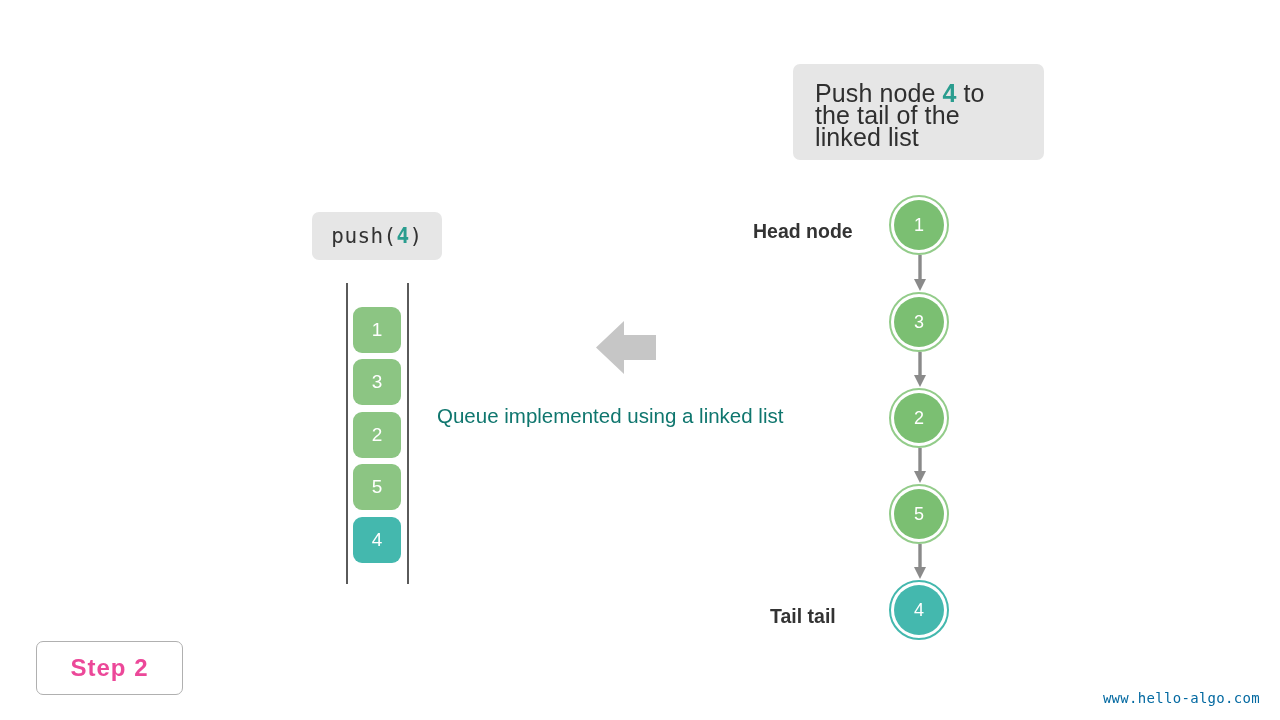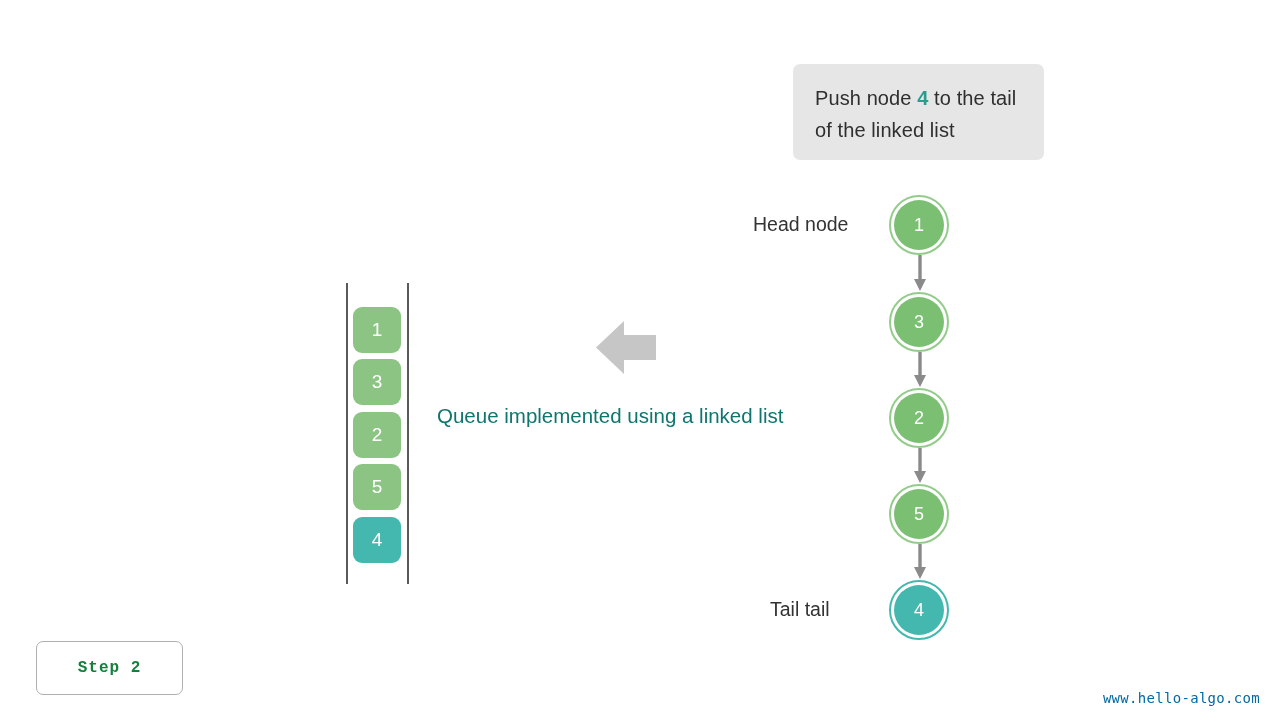--- a/index.html
+++ b/index.html
@@ -27,22 +27,22 @@
     left: 793px;
     top: 64px;
     width: 251px;
     height: 96px;
     background: #e6e6e6;
     border-radius: 7px;
     box-sizing: border-box;
     padding: 18px 22px 0 22px;
   }
   .callout-text {
-    font-size: 20px;
-    line-height: 32px;
+    font-size: 25px;
+    line-height: 22px;
     color: #2f2f2f;
     letter-spacing: 0.1px;
   }
   .hl-teal {
     color: #2a9d8f;
     font-weight: bold;
   }
 
   
   .push-box {
@@ -159,46 +159,47 @@
   .link-arrow {
     position: absolute;
     left: 52px;
     width: 16px;
   }
 
   
   .node-label {
     position: absolute;
     font-size: 19.5px;
-    font-weight: normal;
+    font-weight: bold;
     color: #333333;
     white-space: nowrap;
+    margin-top: 7px;
   }
   .label-head { left: 753px; top: 213px; }
   .label-tail { left: 770px; top: 598px; }
 
   
   .step-badge {
     position: absolute;
     left: 36px;
     top: 641px;
     width: 145px;
     height: 52px;
     background: #ffffff;
     border: 1.5px solid #b0b0b0;
     border-radius: 7px;
     display: flex;
     align-items: center;
     justify-content: center;
   }
   .step-text {
-    font-family: Liberation Mono, monospace;
-    font-size: 16px;
+    font-family: Liberation Sans, sans-serif;
+    font-size: 24px;
     font-weight: bold;
-    color: #15803d;
+    color: #ec4899;
     letter-spacing: 1px;
   }
 
   
   .watermark {
     position: absolute;
     right: 20px;
     bottom: 14px;
     font-family: "DejaVu Sans Mono", monospace;
     font-size: 14px;
@@ -208,20 +209,23 @@
 </style>
 </head>
 <body>
 
 <div class="stage">
 
   <div class="callout">
     <div class="callout-text"><span>Push node </span><span class="hl-teal">4</span><span> to the tail of the linked list</span></div>
   </div>
 
+  <div class="push-box">
+    <div class="push-text"><span>push(</span><span class="hl-teal">4</span><span>)</span></div>
+  </div>
 
   <div class="queue">
     <div class="rail rail-left"></div>
     <div class="rail rail-right"></div>
 
     <div class="cell green" style="top:24px;">1</div>
     <div class="cell green" style="top:76px;">3</div>
     <div class="cell green" style="top:129px;">2</div>
     <div class="cell green" style="top:181px;">5</div>
     <div class="cell teal" style="top:234px;">4</div>

